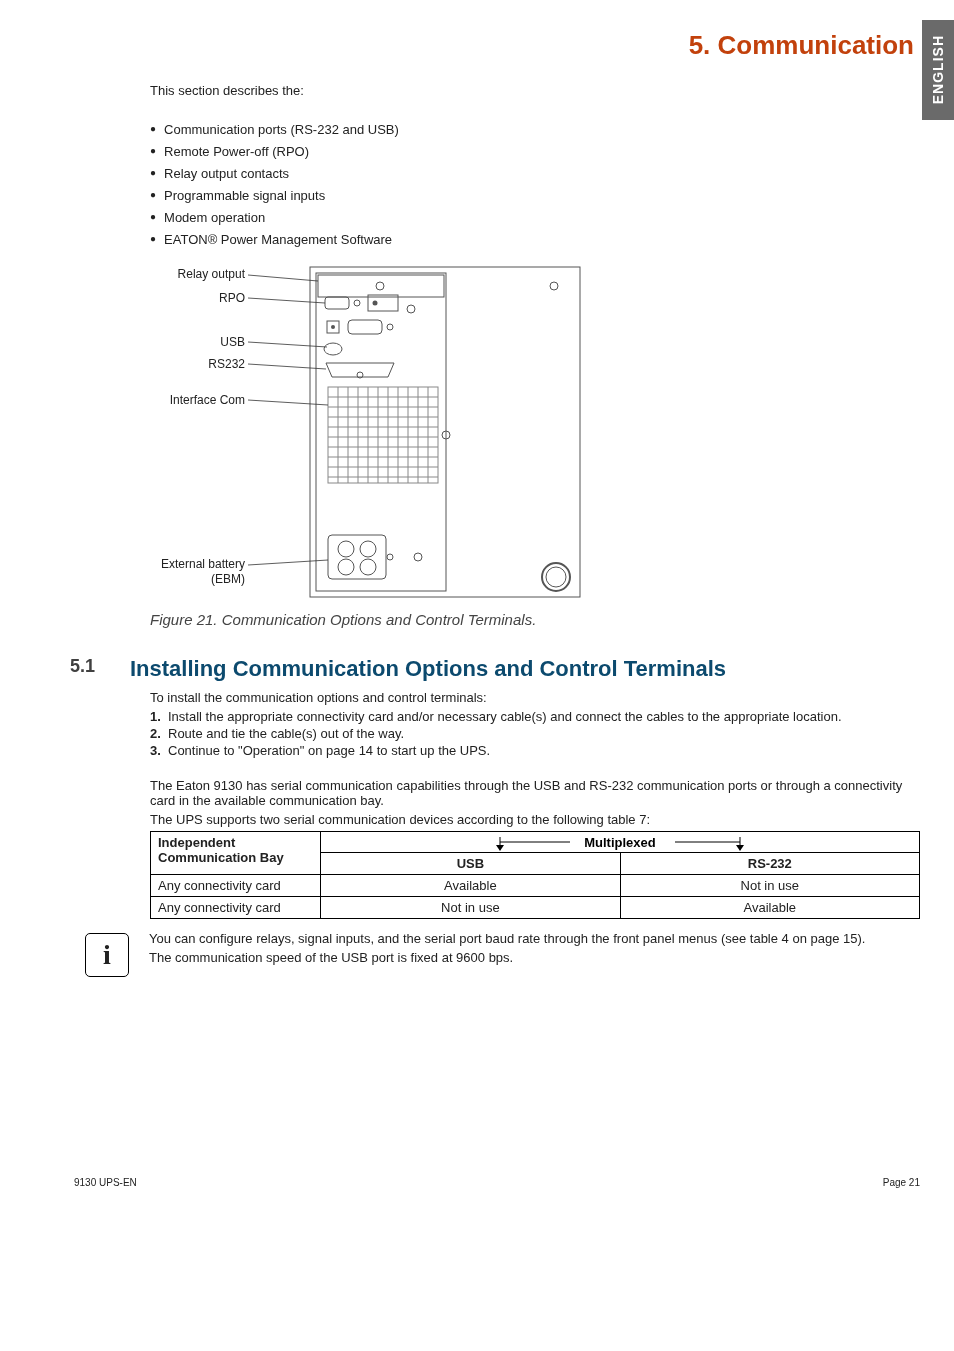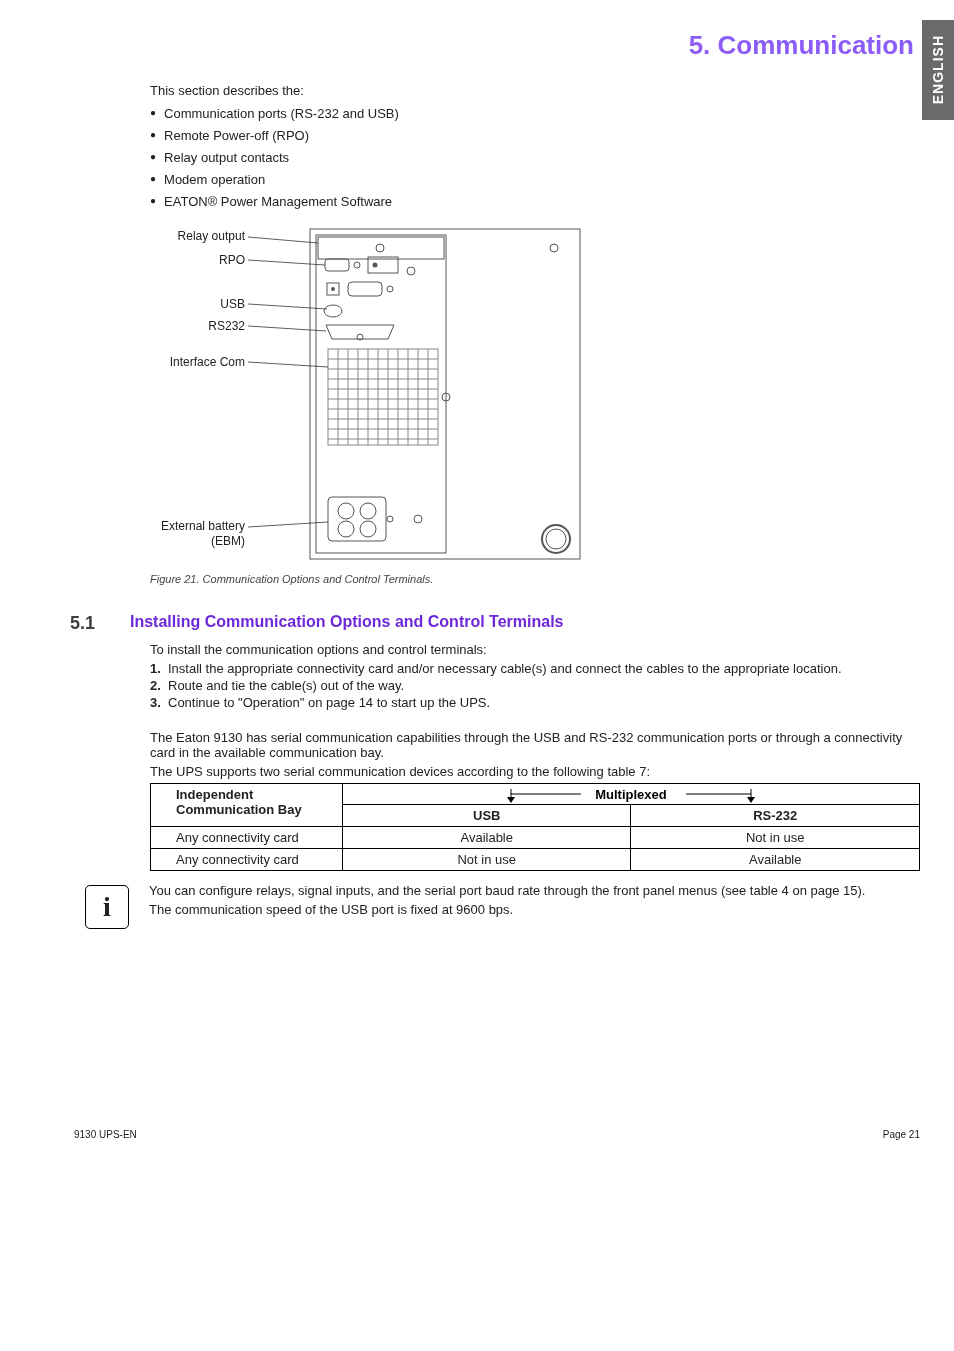--- a/index.html
+++ b/index.html
@@ -27,28 +27,28 @@
     justify-content: center;
   }
   .side-tab span {
     writing-mode: vertical-rl;
     transform: rotate(180deg);
     font-weight: bold;
     font-size: 14px;
     letter-spacing: 1px;
   }
   h1.title {
-    color: #8b5cf6;
+    color: #c2410c;
     font-size: 26px;
     font-weight: bold;
     text-align: right;
     margin-bottom: 22px;
     padding-right: 10px;
   }
-  .intro { margin-left: 80px; margin-bottom: 8px; }
+  .intro { margin-left: 80px; margin-bottom: 24px; }
   ul.bullets {
     list-style: none;
     margin-left: 80px;
     margin-bottom: 18px;
   }
   ul.bullets li::before {
     content: "●";
     margin-right: 8px;
     font-size: 10px;
     position: relative;
@@ -65,56 +65,56 @@
   .figure-wrap svg { display: block; }
   .fig-label {
     position: absolute;
     font-size: 12px;
     text-align: right;
     white-space: nowrap;
   }
   .fig-caption {
     margin-left: 80px;
     font-style: italic;
-    font-size: 11px;
+    font-size: 15px;
     color: #444;
     margin-top: 6px;
     margin-bottom: 28px;
   }
   .section-row { display: flex; margin-bottom: 8px; }
   .sec-num {
     width: 60px;
     color: #404040;
     font-size: 18px;
     font-weight: bold;
     flex-shrink: 0;
   }
   .sec-head {
-    color: #6d28d9;
-    font-size: 16px;
+    color: #0c4a6e;
+    font-size: 22px;
     font-weight: bold;
   }
   .sec-body { margin-left: 80px; margin-bottom: 20px; }
   .sec-body p { margin-bottom: 4px; }
   ol.steps { list-style: none; padding-left: 0; margin-top: 2px; }
   ol.steps li { margin-bottom: 2px; padding-left: 18px; position: relative; }
   ol.steps li .num { font-weight: bold; position: absolute; left: 0; }
   ol.steps li .sub { font-style: italic; display: block; padding-left: 0; margin-top: 2px; }
   ol.steps li .sub-plain { font-style: normal; }
   table.comm {
     margin-left: 80px;
     border-collapse: collapse;
     width: 770px;
     font-size: 13px;
     margin-top: 4px;
     margin-bottom: 12px;
   }
   table.comm th, table.comm td {
     border: 1px solid #000;
-    padding: 3px 25px;
+    padding: 3px 7px;
     text-align: left;
   }
   table.comm th { font-weight: bold; }
   table.comm td.center, table.comm th.center { text-align: center; }
   .mux-head { position: relative; }
   .mux-svg {
     display: block;
     margin: 0 auto;
   }
   .info-row {
@@ -155,20 +155,21 @@
 
 <div class="page">
 
   <h1 class="title">5. Communication</h1>
 
   <p class="intro">This section describes the:</p>
   <ul class="bullets">
     <li>Communication ports (RS-232 and USB)</li>
     <li>Remote Power-off (RPO)</li>
     <li>Relay output contacts</li>
+    <li>Programmable signal inputs</li>
     <li>Modem operation</li>
     <li>EATON® Power Management Software</li>
   </ul>
 
   <div class="figure-wrap">
     <div class="fig-label" style="top:2px; left:0; width:95px;">Relay output</div>
     <div class="fig-label" style="top:26px; left:0; width:95px;">RPO</div>
     <div class="fig-label" style="top:70px; left:0; width:95px;">USB</div>
     <div class="fig-label" style="top:92px; left:0; width:95px;">RS232</div>
     <div class="fig-label" style="top:128px; left:-5px; width:100px;">Interface Com</div>

